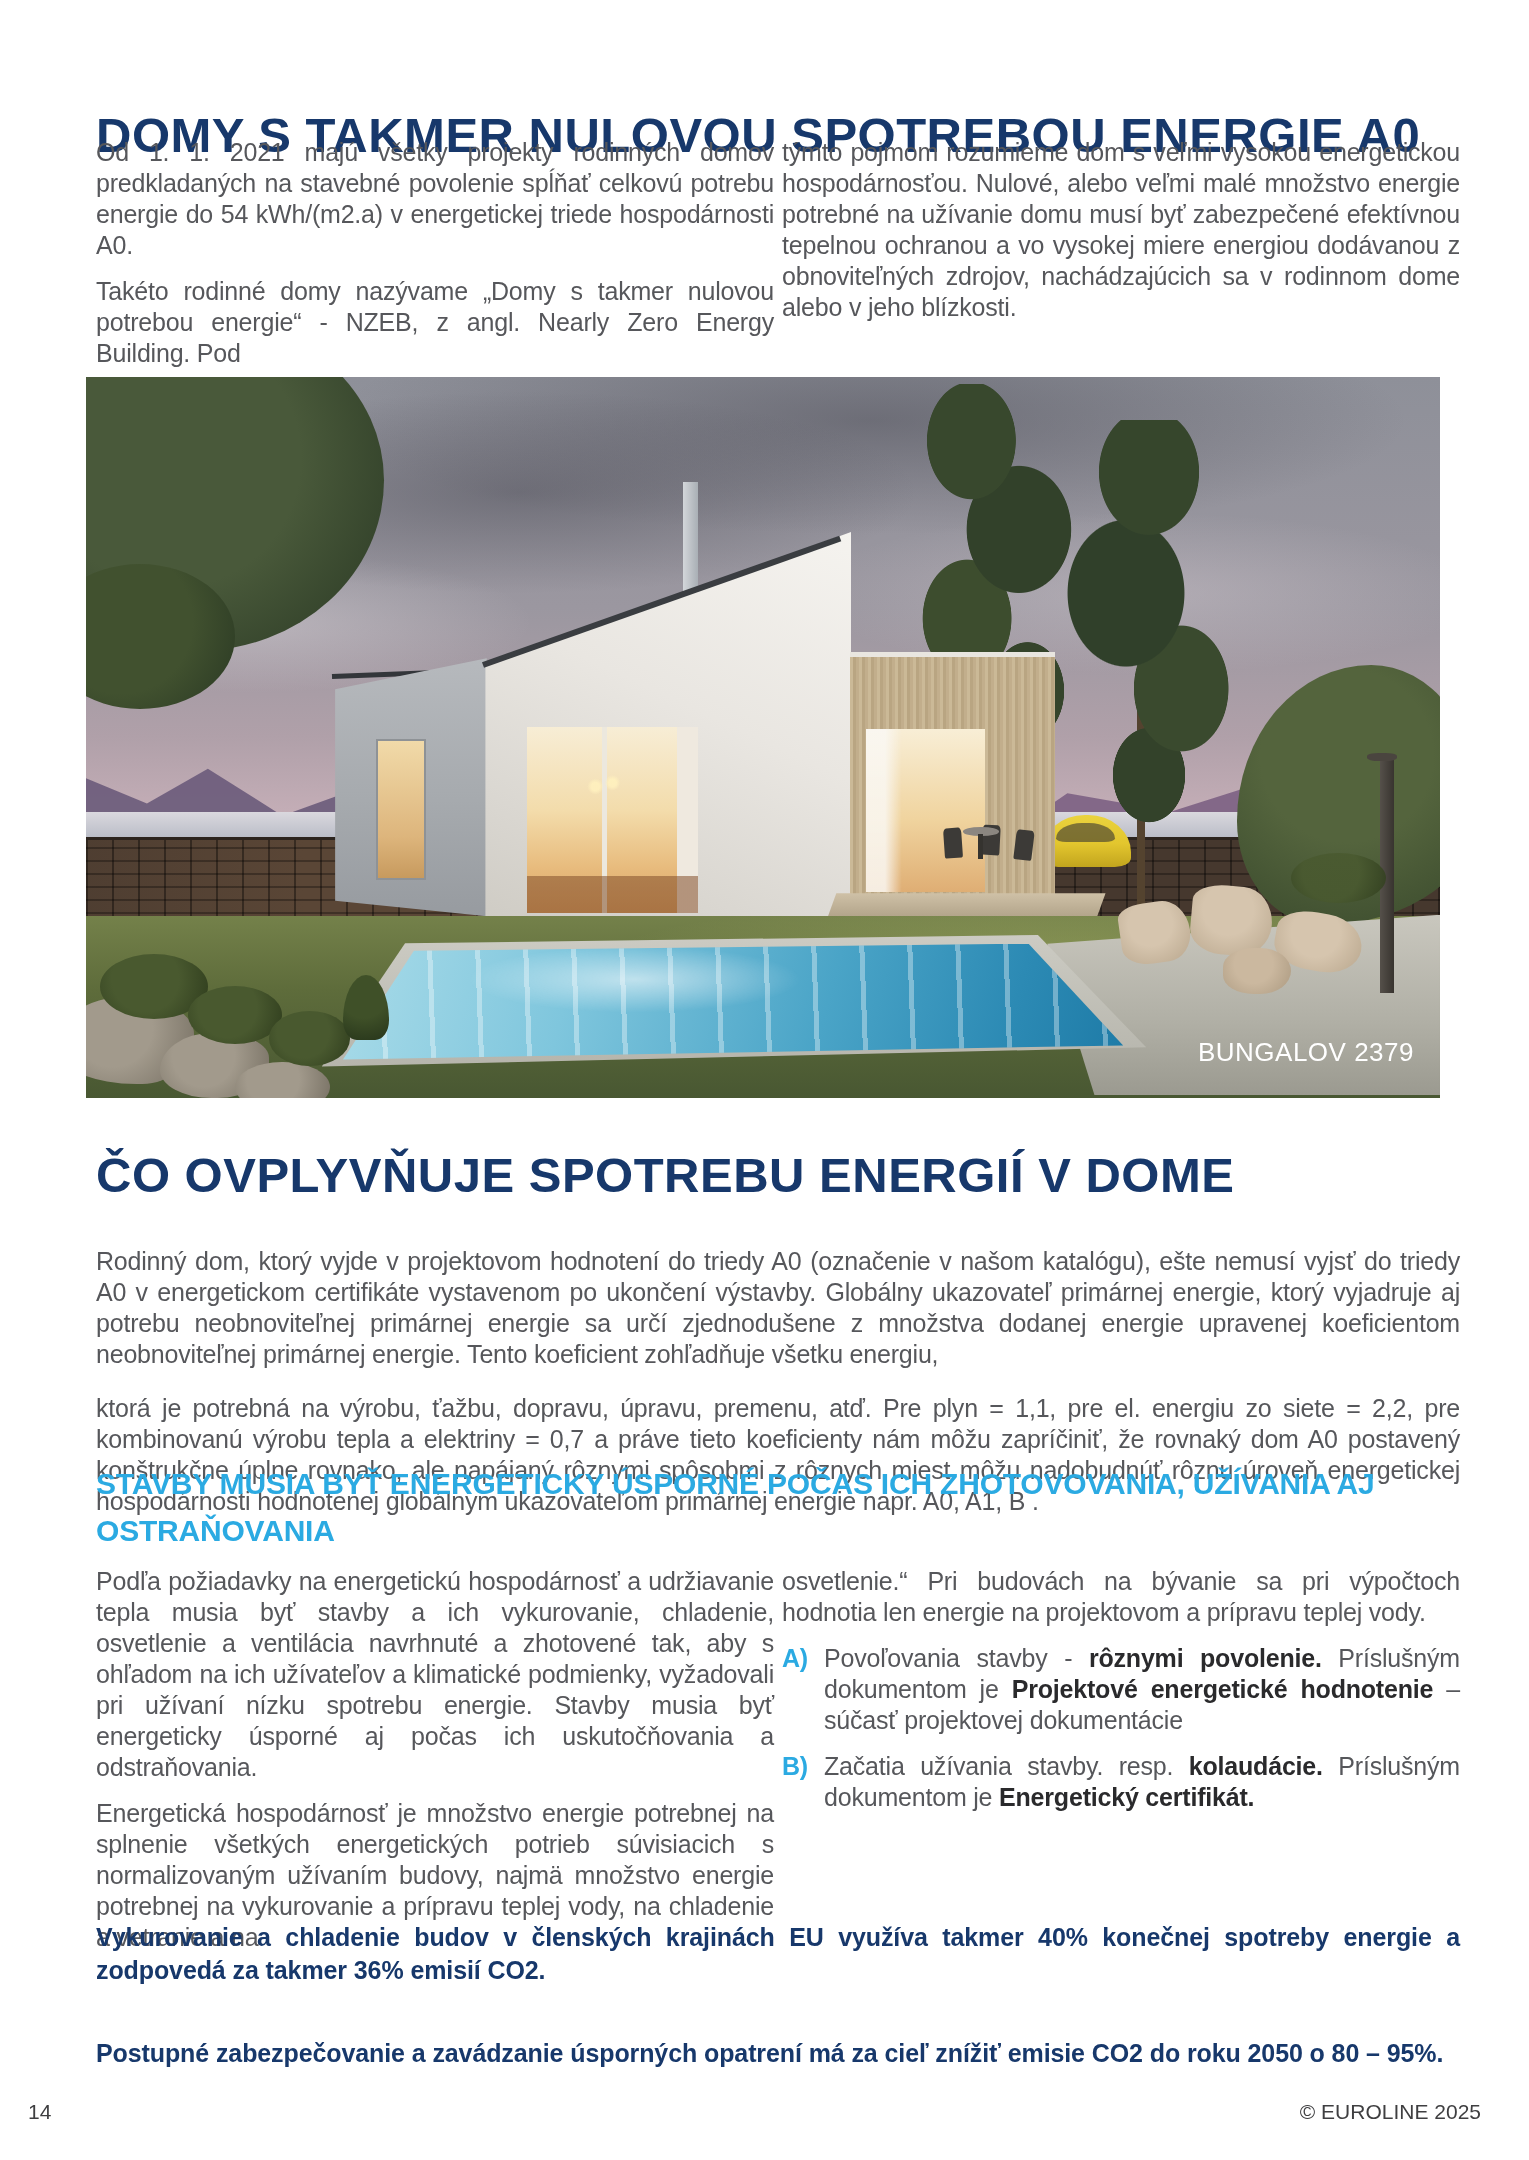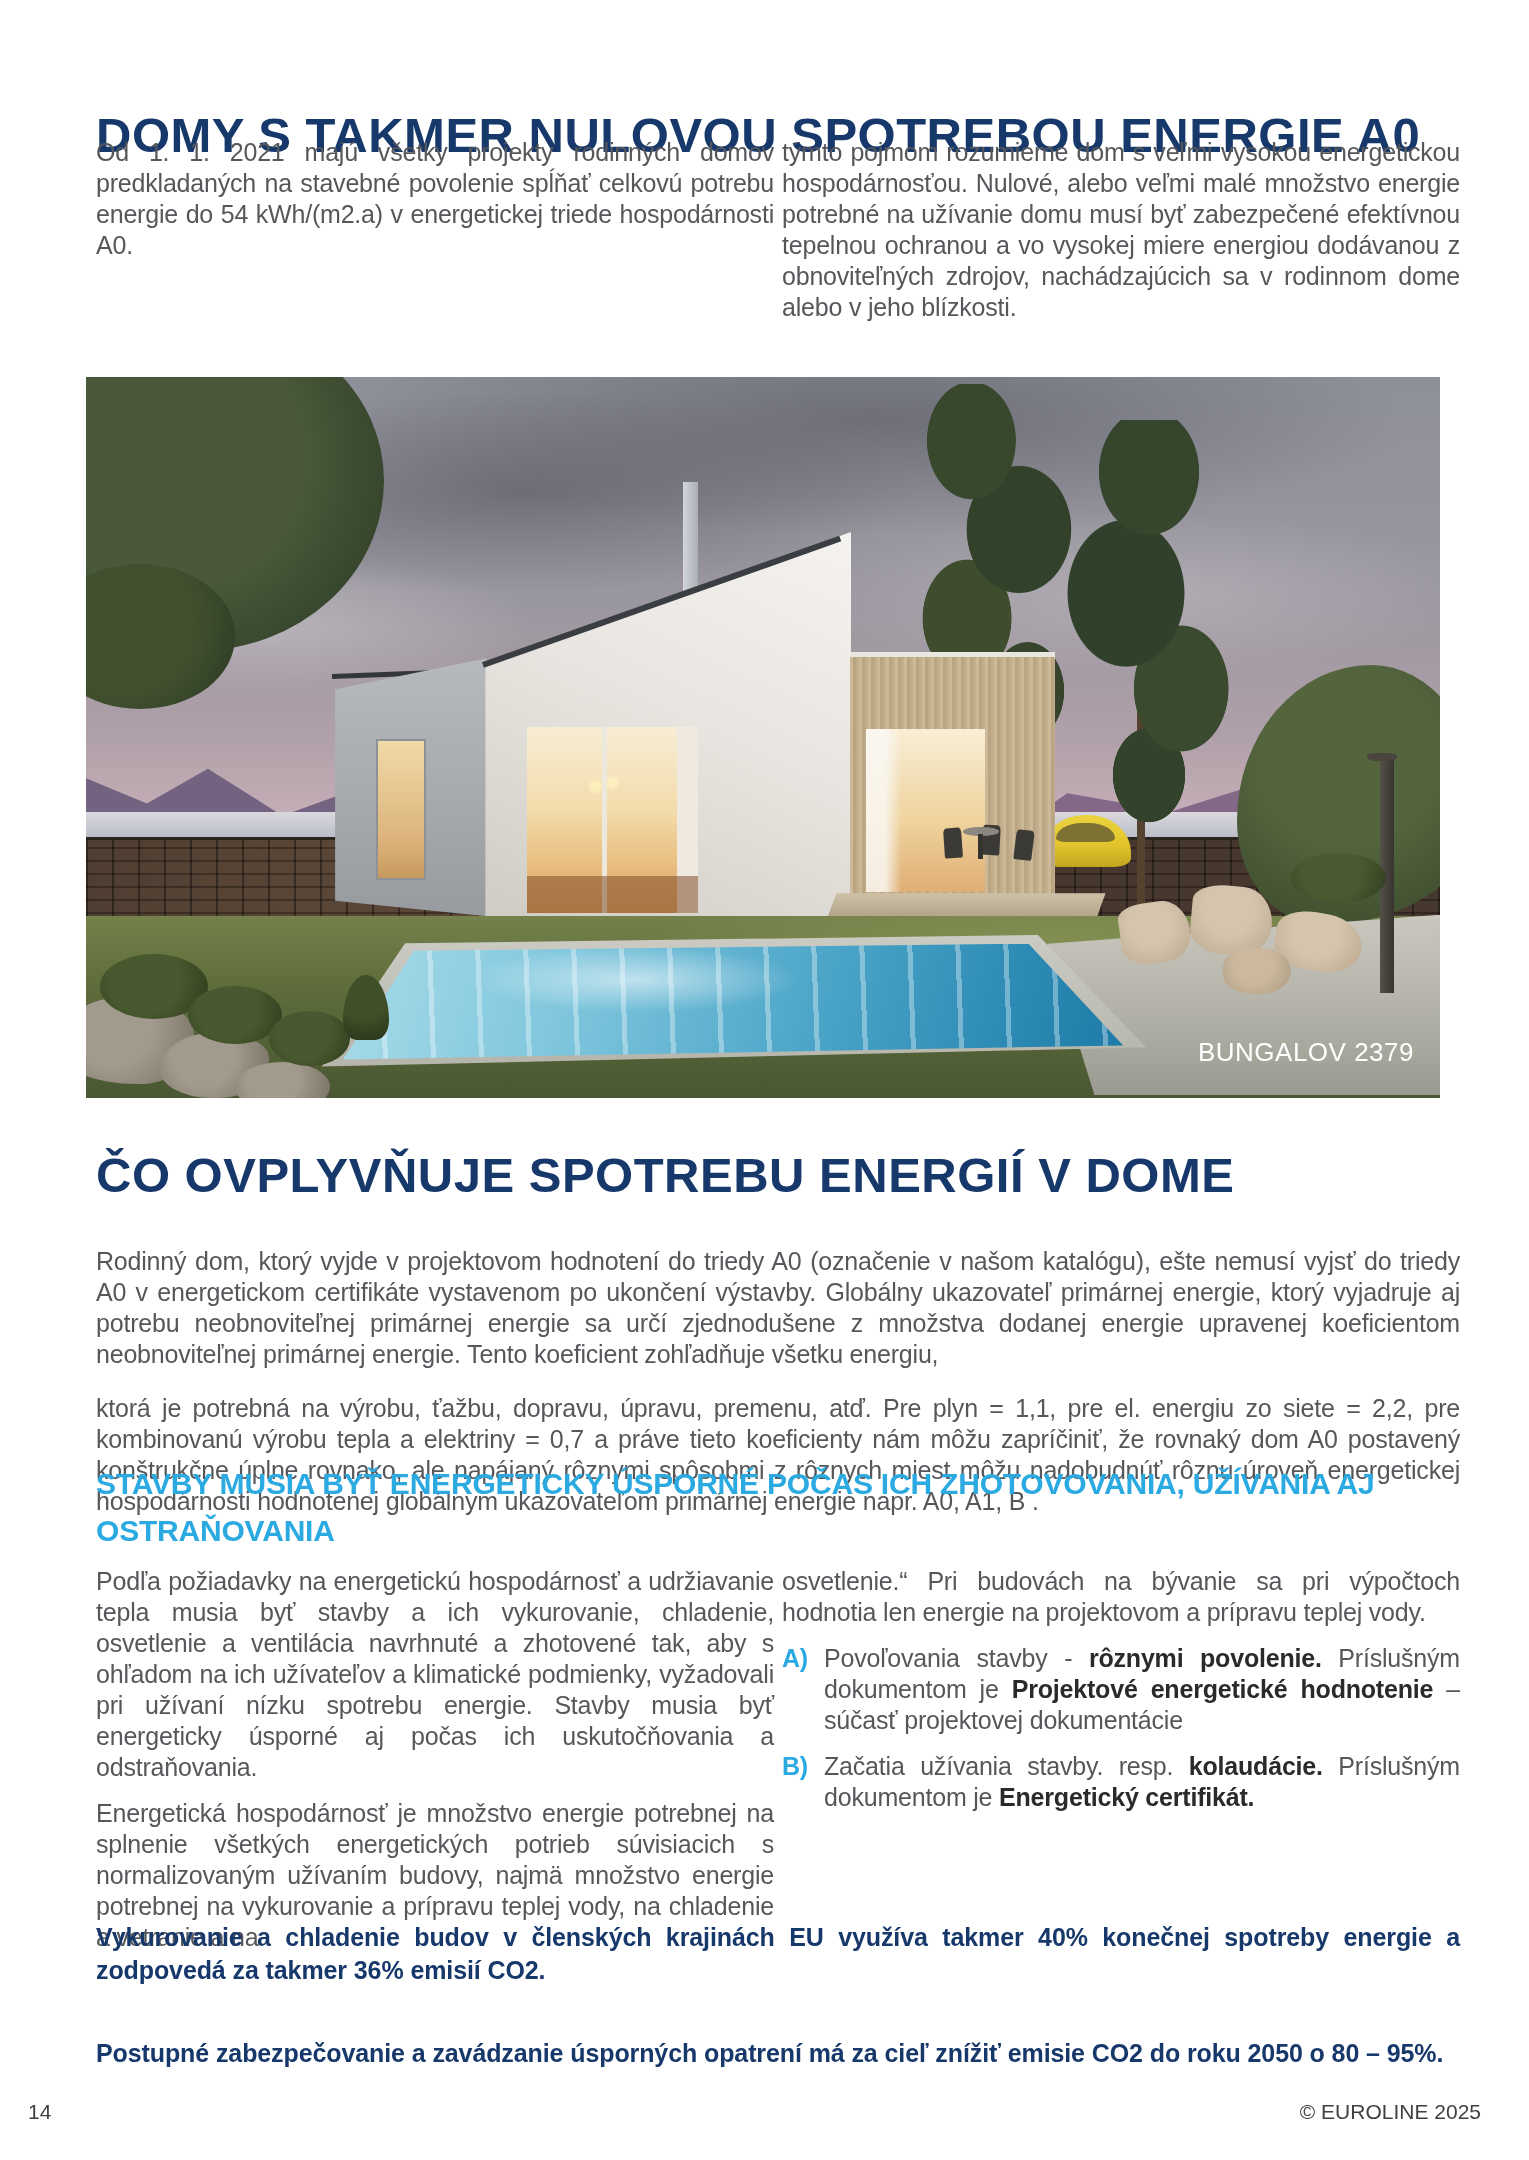--- a/index.html
+++ b/index.html
@@ -148,20 +148,21 @@
 </head>
 <body>
 
 <div class="content">
 
   <h1 class="h1">DOMY S TAKMER NULOVOU SPOTREBOU ENERGIE A0</h1>
 
   <div class="cols cols1">
     <div class="col">
       <p>Od 1. 1. 2021 majú všetky projekty rodinných domov predkladaných na stavebné povolenie spĺňať celkovú potrebu energie do 54 kWh/(m2.a) v energetickej triede hospodárnosti A0.</p>
+      <p>Takéto rodinné domy nazývame „Domy s takmer nulovou potrebou energie“ - NZEB, z angl. Nearly Zero Energy Building. Pod</p>
     </div>
     <div class="col">
       <p>týmto pojmom rozumieme dom s veľmi vysokou energetickou hospodárnosťou. Nulové, alebo veľmi malé množstvo energie potrebné na užívanie domu musí byť zabezpečené efektívnou tepelnou ochranou a vo vysokej miere energiou dodávanou z obnoviteľných zdrojov, nachádzajúcich sa v rodinnom dome alebo v jeho blízkosti.</p>
     </div>
   </div>
 
   <div class="photo">
     <div class="ph sky"></div>
     <div class="ph clouds"></div>
     <div class="ph mtn-l"></div>

